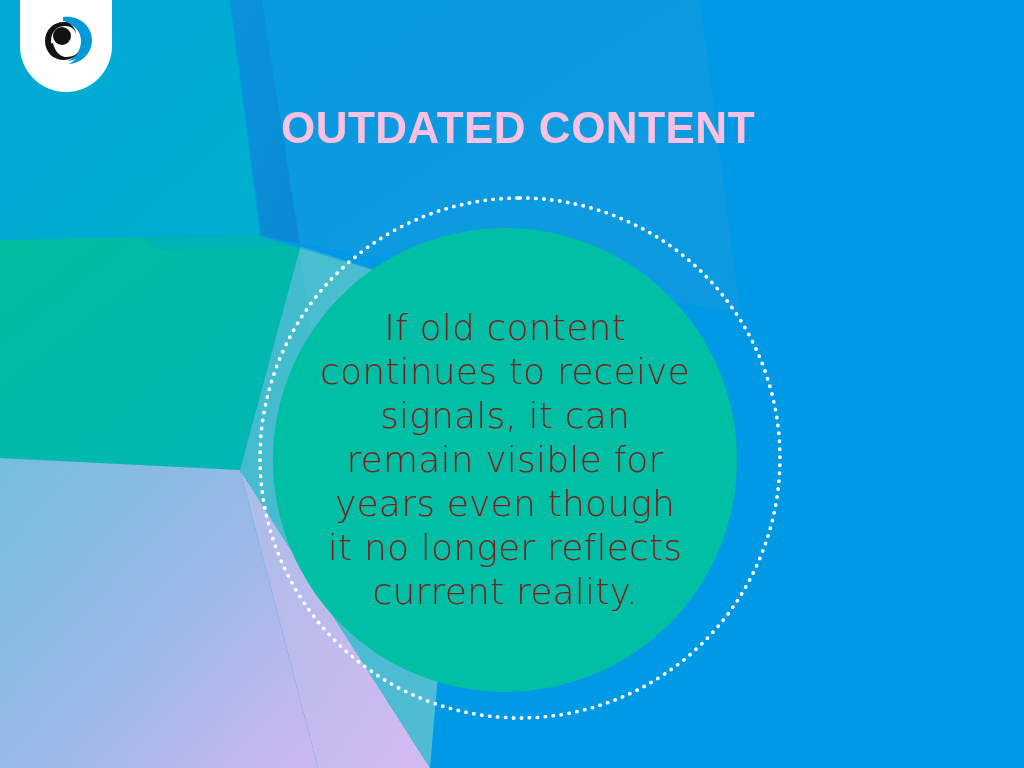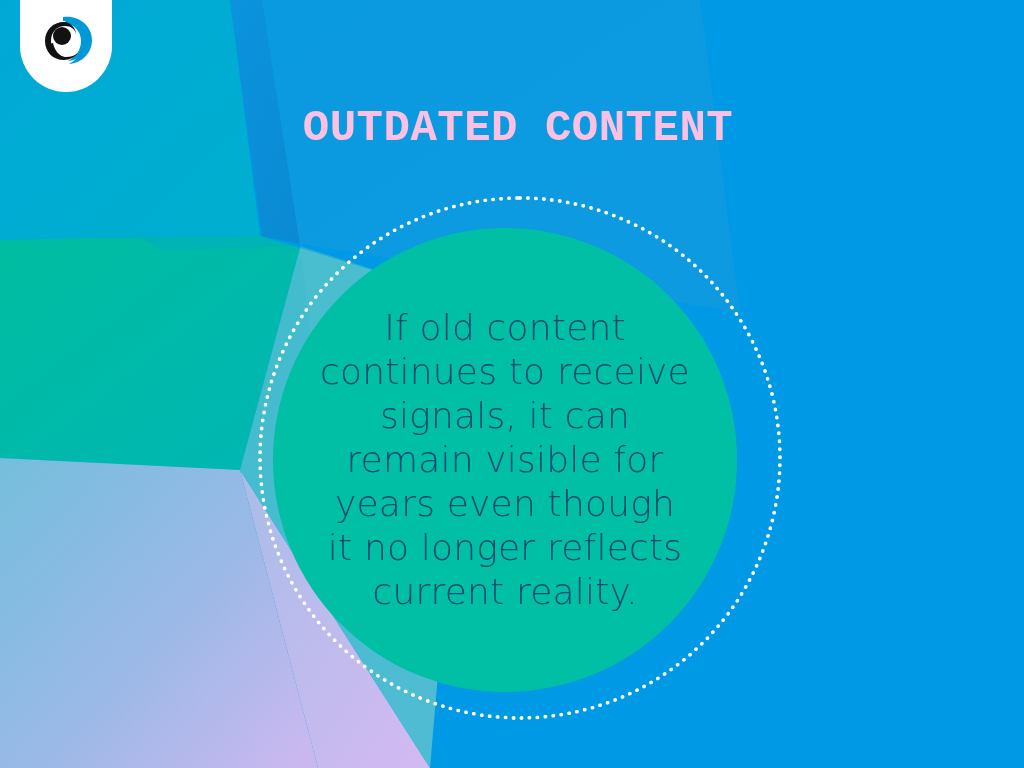--- a/index.html
+++ b/index.html
@@ -49,21 +49,21 @@
 
   
   #title {
     position: absolute;
     left: 0;
     top: 105px;
     width: 1024px;
     text-align: center;
     z-index: 5;
     color: #fcc0e2;
-    font-family: Liberation Mono, monospace;
+    font-family: Liberation Sans, sans-serif;
     font-size: 44px;
     font-weight: bold;
     letter-spacing: 0.5px;
     line-height: 1.05;
     padding-left: 12px;
     box-sizing: border-box;
     -webkit-font-smoothing: antialiased;
   }
 
   
@@ -89,21 +89,21 @@
     border-radius: 50%;
     background: #00bfa5;
     z-index: 4;
     display: flex;
     align-items: center;
     justify-content: center;
   }
   #circle-text {
     width: 400px;
     text-align: center;
-    color: #0c4a6e;
+    color: #7f1d1d;
     font-family: "DejaVu Sans", sans-serif;
     font-weight: 300;
     font-size: 36px;
     line-height: 1.22;
     letter-spacing: 0.2px;
     white-space: pre-line;
     -webkit-font-smoothing: antialiased;
   }
 </style>
 </head>

